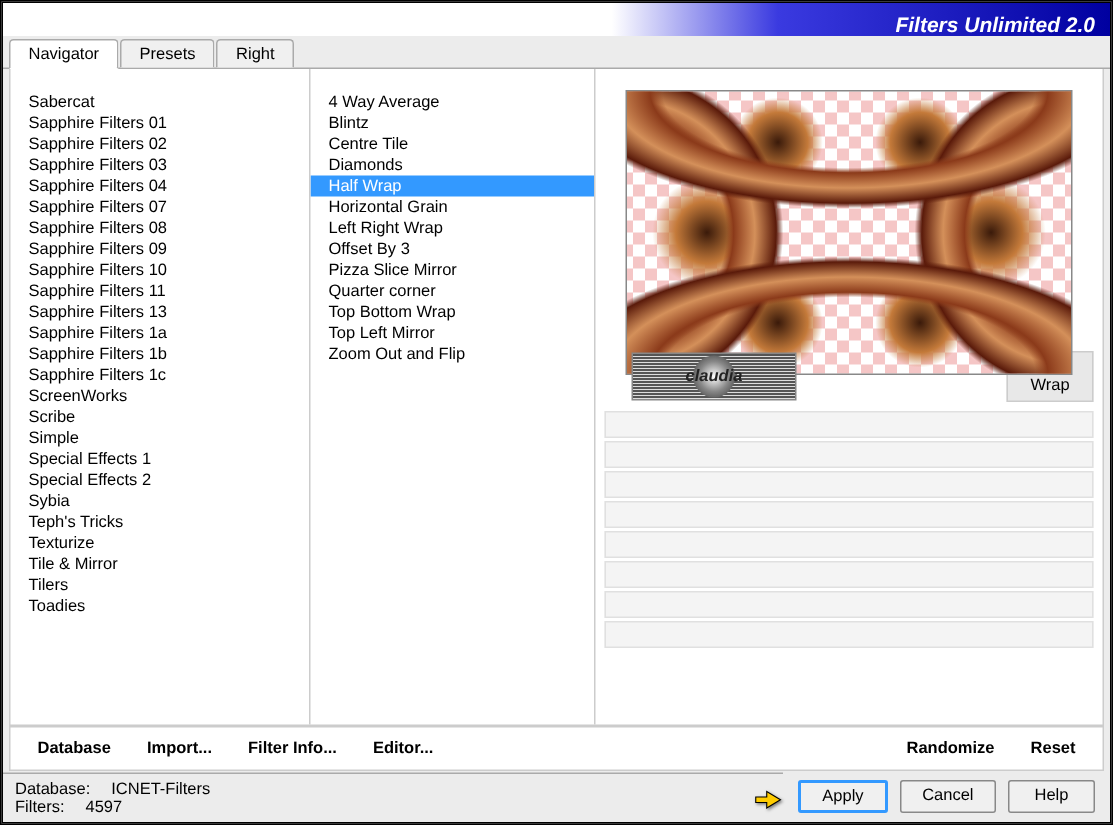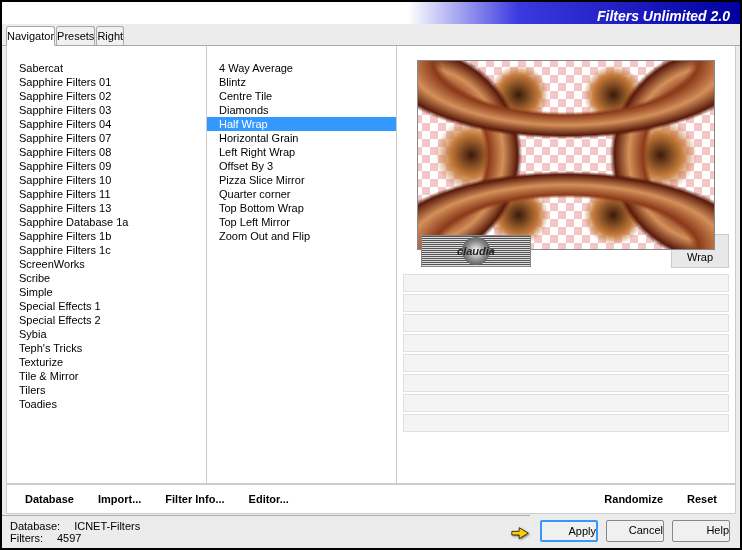--- a/index.html
+++ b/index.html
@@ -1,21 +1,21 @@
 <!DOCTYPE html>
 <html><head>
 <meta charset="utf-8">
 <style>
 *{box-sizing:border-box;margin:0;padding:0;font-family:'Segoe UI',Tahoma,sans-serif;font-size:11px}
 body{background:#000;width:742px;height:550px;overflow:hidden}
 .window{width:740px;height:548px;margin:1px;background:#ececec;border:1px solid #000;display:flex;flex-direction:column}
 .titlebar{height:22px;background:linear-gradient(to right,#fff,#fff 55%,#3a3ae0 70%,#0000a0);display:flex;align-items:flex-end;justify-content:flex-end;padding-right:10px}
 .titlebar span{font-weight:bold;font-style:italic;color:#fff;font-size:14px}
 .tabs{display:flex;margin-top:2px;padding-left:4px;border-bottom:1px solid #aaa}
-.tab{padding:3px 0;border:1px solid #aaa;border-bottom:none;background:#f0f0f0;margin-right:1px;border-radius:3px 3px 0 0;cursor:pointer}
+.tab{padding:3px 12px;border:1px solid #aaa;border-bottom:none;background:#f0f0f0;margin-right:1px;border-radius:3px 3px 0 0;cursor:pointer}
 .tab.active{background:#fff;border-bottom:1px solid #fff;margin-bottom:-1px}
 .main{flex:1;display:flex;background:#fff;margin:0 4px;border:1px solid #ccc;border-top:none}
 .listbox{overflow-y:auto;padding:15px 0}
 .listbox::-webkit-scrollbar{width:16px}
 .listbox::-webkit-scrollbar-track{background:#f0f0f0;border:1px solid #ccc}
 .listbox::-webkit-scrollbar-thumb{background:#cdcdcd;border:1px solid #aaa}
 .left{width:200px;border-right:1px solid #ccc}
 .mid{width:190px;border-right:1px solid #ccc}
 .right{flex:1;display:flex;flex-direction:column;padding:6px}
 .li{padding:1px 12px;cursor:default;position:relative;white-space:nowrap}
@@ -28,21 +28,21 @@
 .fname-row{display:flex;align-items:center;margin-top:-26px}
 .fname{background:#e8e8e8;padding:4px 8px;flex:1;margin-left:140px;text-align:center;border:1px solid #ccc}
 .params{flex:1;margin-top:6px;display:flex;flex-direction:column;gap:2px}
 .prow{height:18px;background:#f4f4f4;border:1px solid #e0e0e0}
 .btnrow{display:flex;padding:6px 10px;background:#fff;margin:0 4px;border:1px solid #ccc;border-top:1px solid #ccc;gap:8px}
 .btnrow .spacer{flex:1}
 .lbl{font-weight:bold;padding:2px 8px}
 .status{padding:4px 8px;background:#ececec;border-top:1px solid #aaa}
 .status div{display:flex;gap:14px}
 .bottombtns{display:flex;gap:8px;padding:6px 10px;justify-content:flex-end;background:#ececec;position:relative}
-.btn{padding:3px 0;border:1px solid #888;background:#f0f0f0;cursor:pointer;min-width:58px;text-align:right;border-radius:2px}
+.btn{padding:3px 14px;border:1px solid #888;background:#f0f0f0;cursor:pointer;min-width:58px;text-align:center;border-radius:2px}
 .btn.def{border:2px solid #3399ff}
 .pointer{position:absolute;width:22px;height:18px;pointer-events:none;z-index:10}
 .pointer svg{filter:drop-shadow(1px 1px 1px rgba(0,0,0,.5))}
 </style>
 </head>
 <body>
 
 <div class="window">
   <div class="titlebar">
       <span>Filters Unlimited 2.0</span>
@@ -58,21 +58,21 @@
         <div class="li">Sapphire Filters 01</div>
         <div class="li">Sapphire Filters 02</div>
         <div class="li">Sapphire Filters 03</div>
         <div class="li">Sapphire Filters 04</div>
         <div class="li">Sapphire Filters 07</div>
         <div class="li">Sapphire Filters 08</div>
         <div class="li">Sapphire Filters 09</div>
         <div class="li">Sapphire Filters 10</div>
         <div class="li">Sapphire Filters 11</div>
         <div class="li">Sapphire Filters 13</div>
-        <div class="li">Sapphire Database 1a</div>
+        <div class="li">Sapphire Filters 1a</div>
         <div class="li">Sapphire Filters 1b</div>
         <div class="li">Sapphire Filters 1c</div>
         <div class="li">ScreenWorks</div>
         <div class="li">Scribe</div>
         <div class="li" style="position: relative;">Simple</div>
         <div class="li">Special Effects 1</div>
         <div class="li">Special Effects 2</div>
         <div class="li">Sybia</div>
         <div class="li">Teph's Tricks</div>
         <div class="li">Texturize</div>

